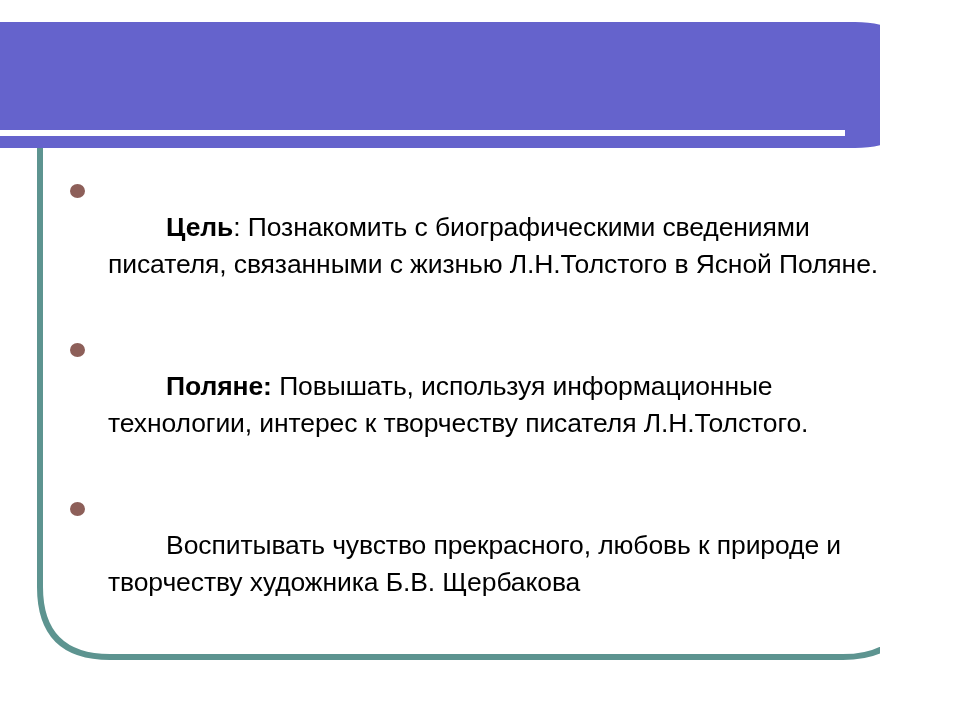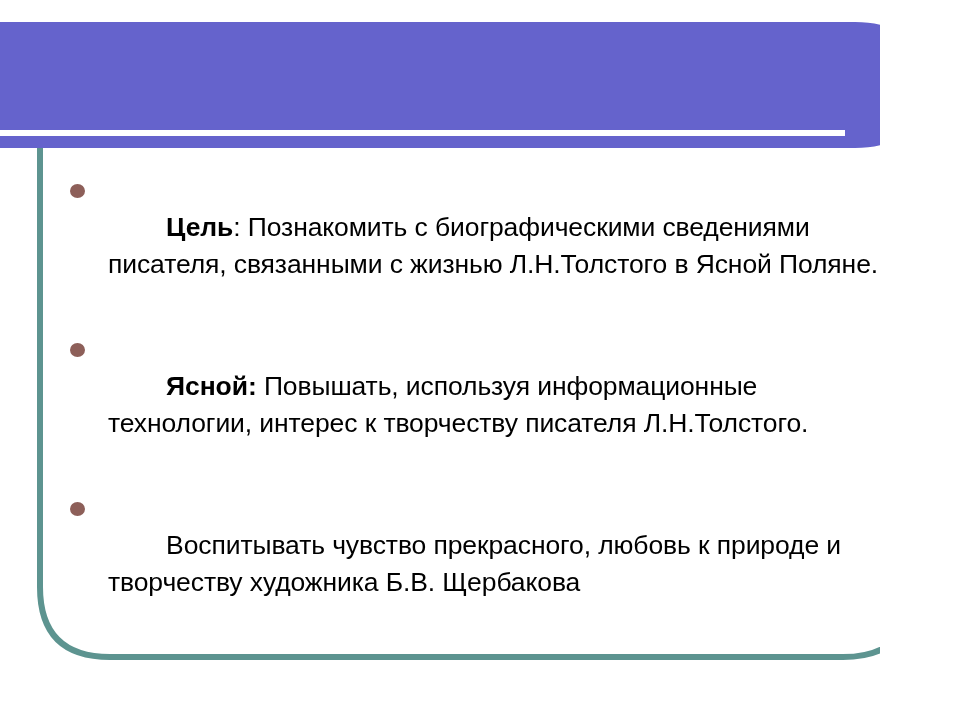--- a/index.html
+++ b/index.html
@@ -102,21 +102,21 @@
   </svg>
 
   <div class="content">
     <ul class="bullets">
 
       <li>
         <span class="bullet-dot"></span><span class="lead">Цель</span><span>: </span><span>Познакомить с биографическими сведениями писателя, связанными с жизнью Л.Н.Толстого в Ясной Поляне.</span>
       </li>
 
       <li>
-        <span class="bullet-dot"></span><span class="lead">Ясной:</span><span> </span><span>Повышать, используя информационные технологии, интерес к творчеству писателя Л.Н.Толстого.</span>
+        <span class="bullet-dot"></span><span class="lead">Поляне:</span><span> </span><span>Повышать, используя информационные технологии, интерес к творчеству писателя Л.Н.Толстого.</span>
       </li>
 
 
       <li>
         <span class="bullet-dot"></span><span class="lead"></span><span></span><span>Воспитывать чувство прекрасного, любовь к природе и творчеству художника Б.В. Щербакова</span>
       </li>
 
     </ul>
   </div>
 

